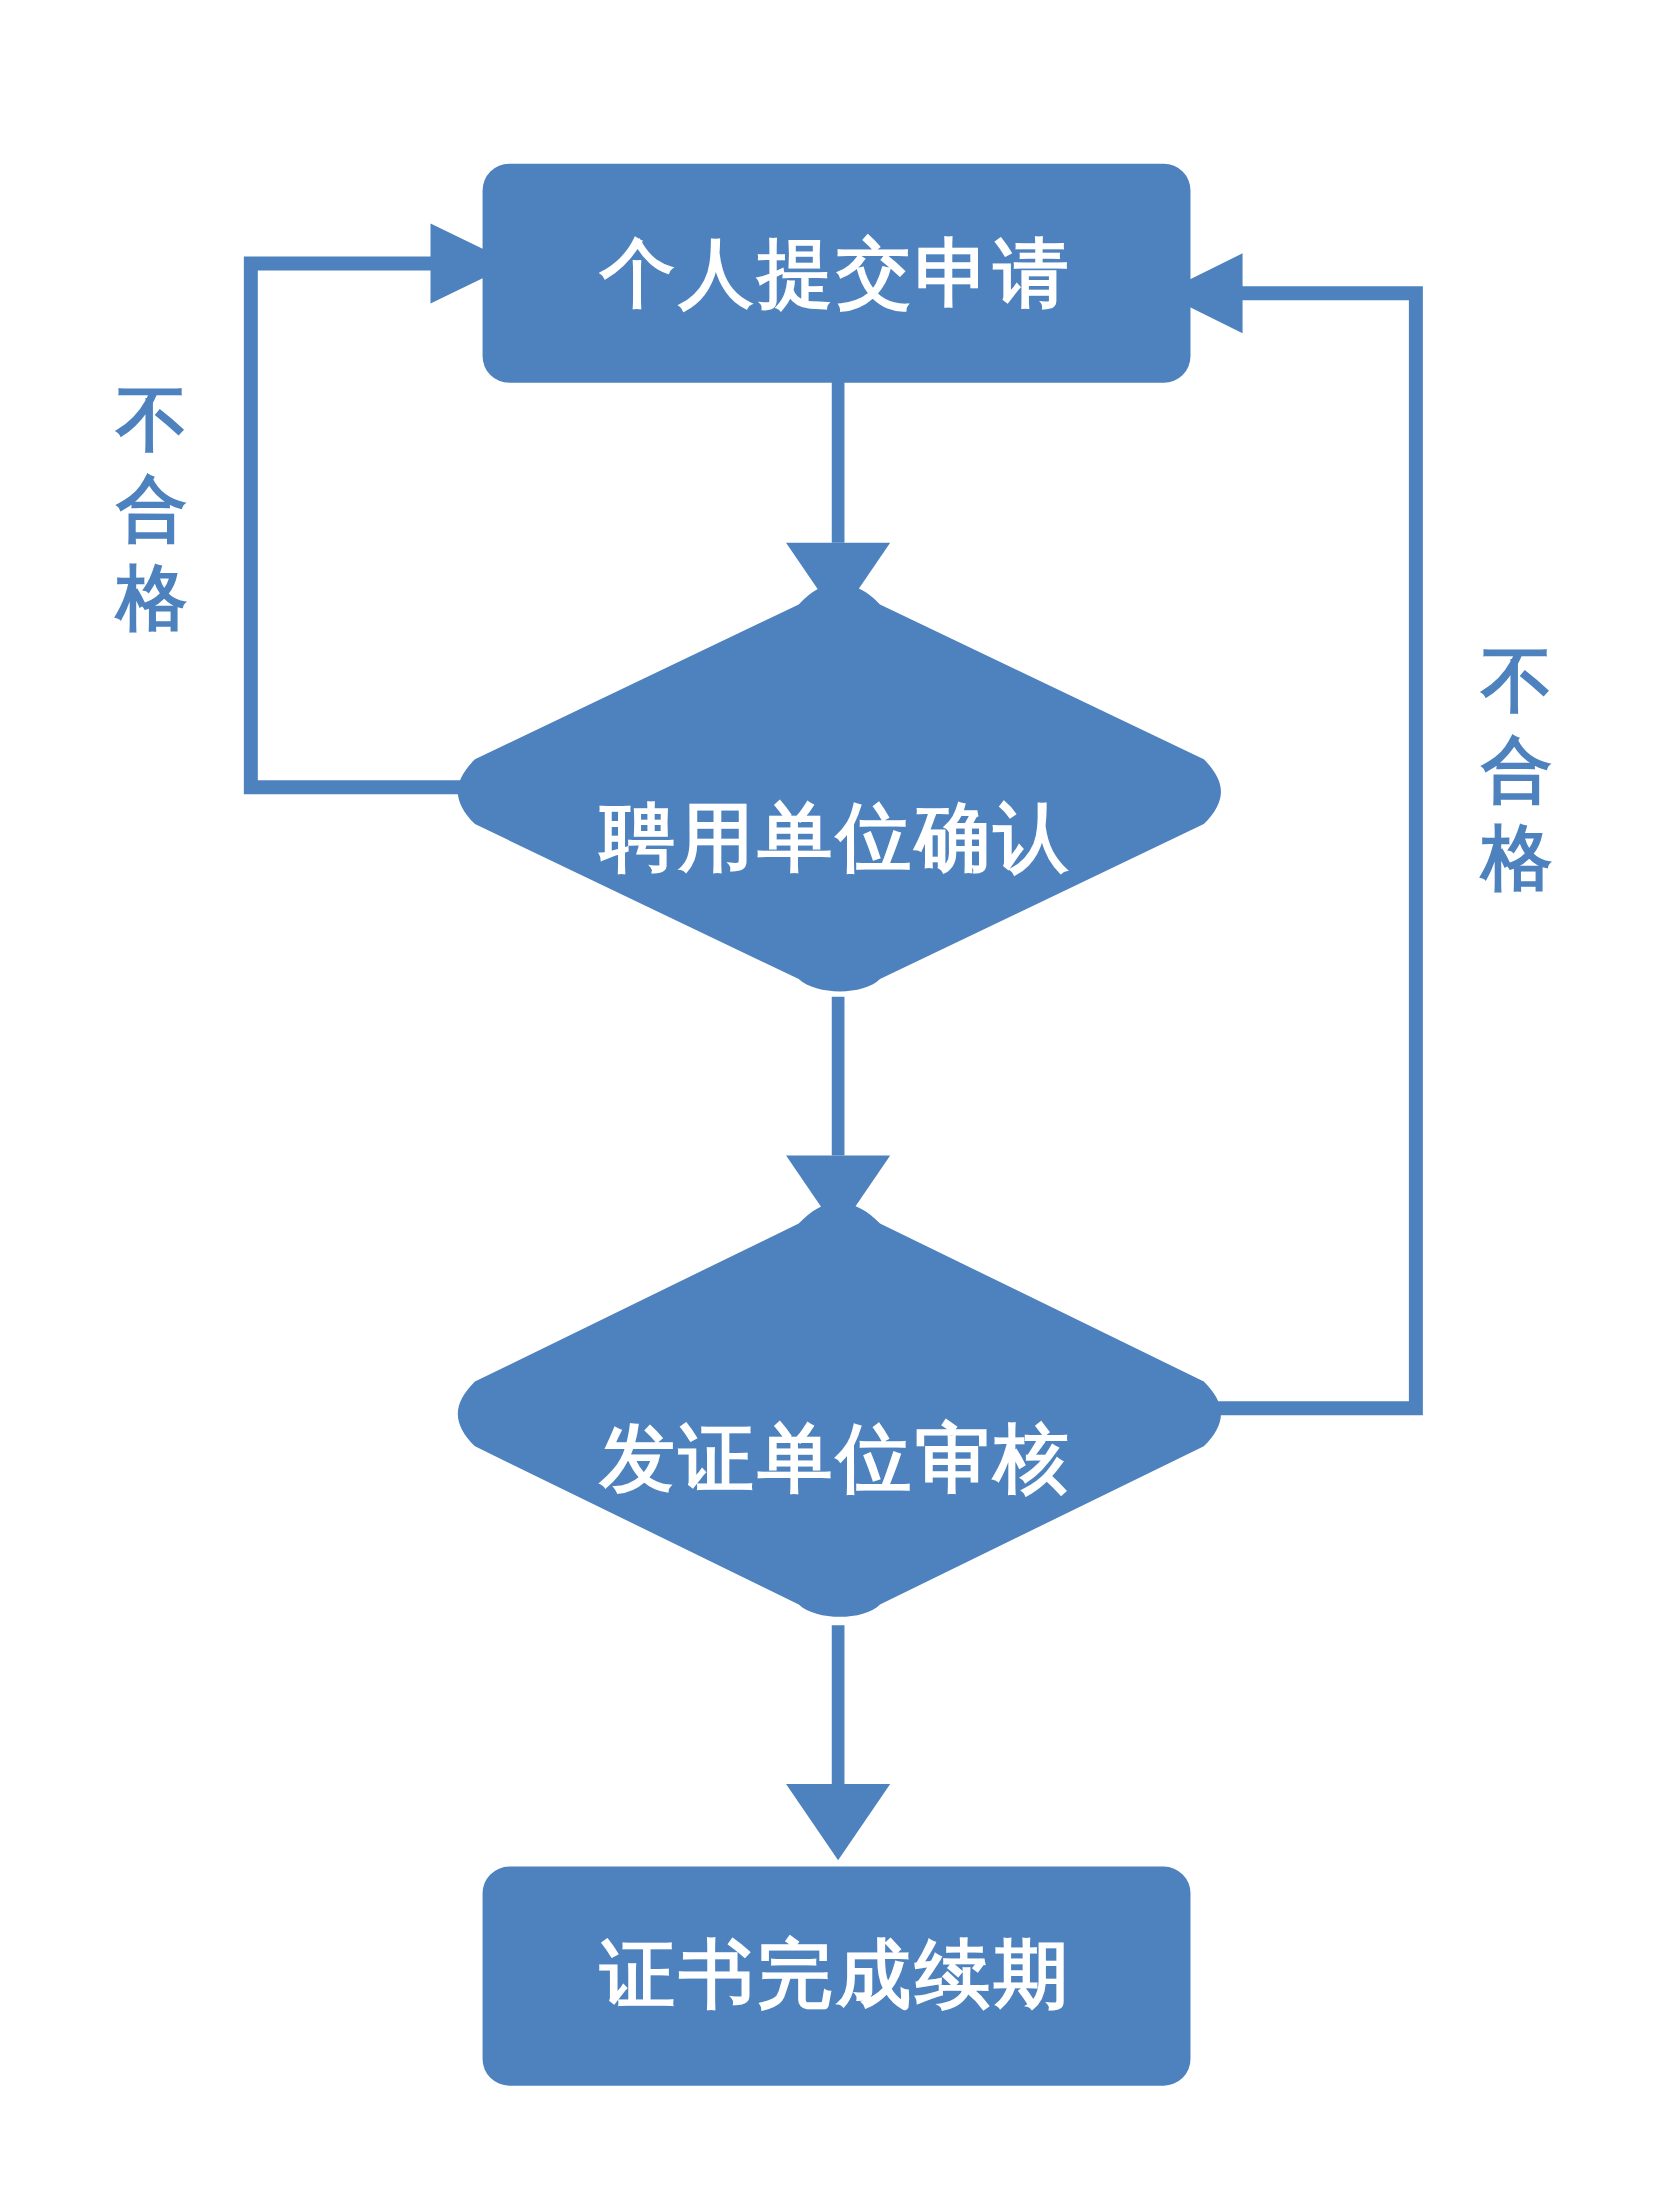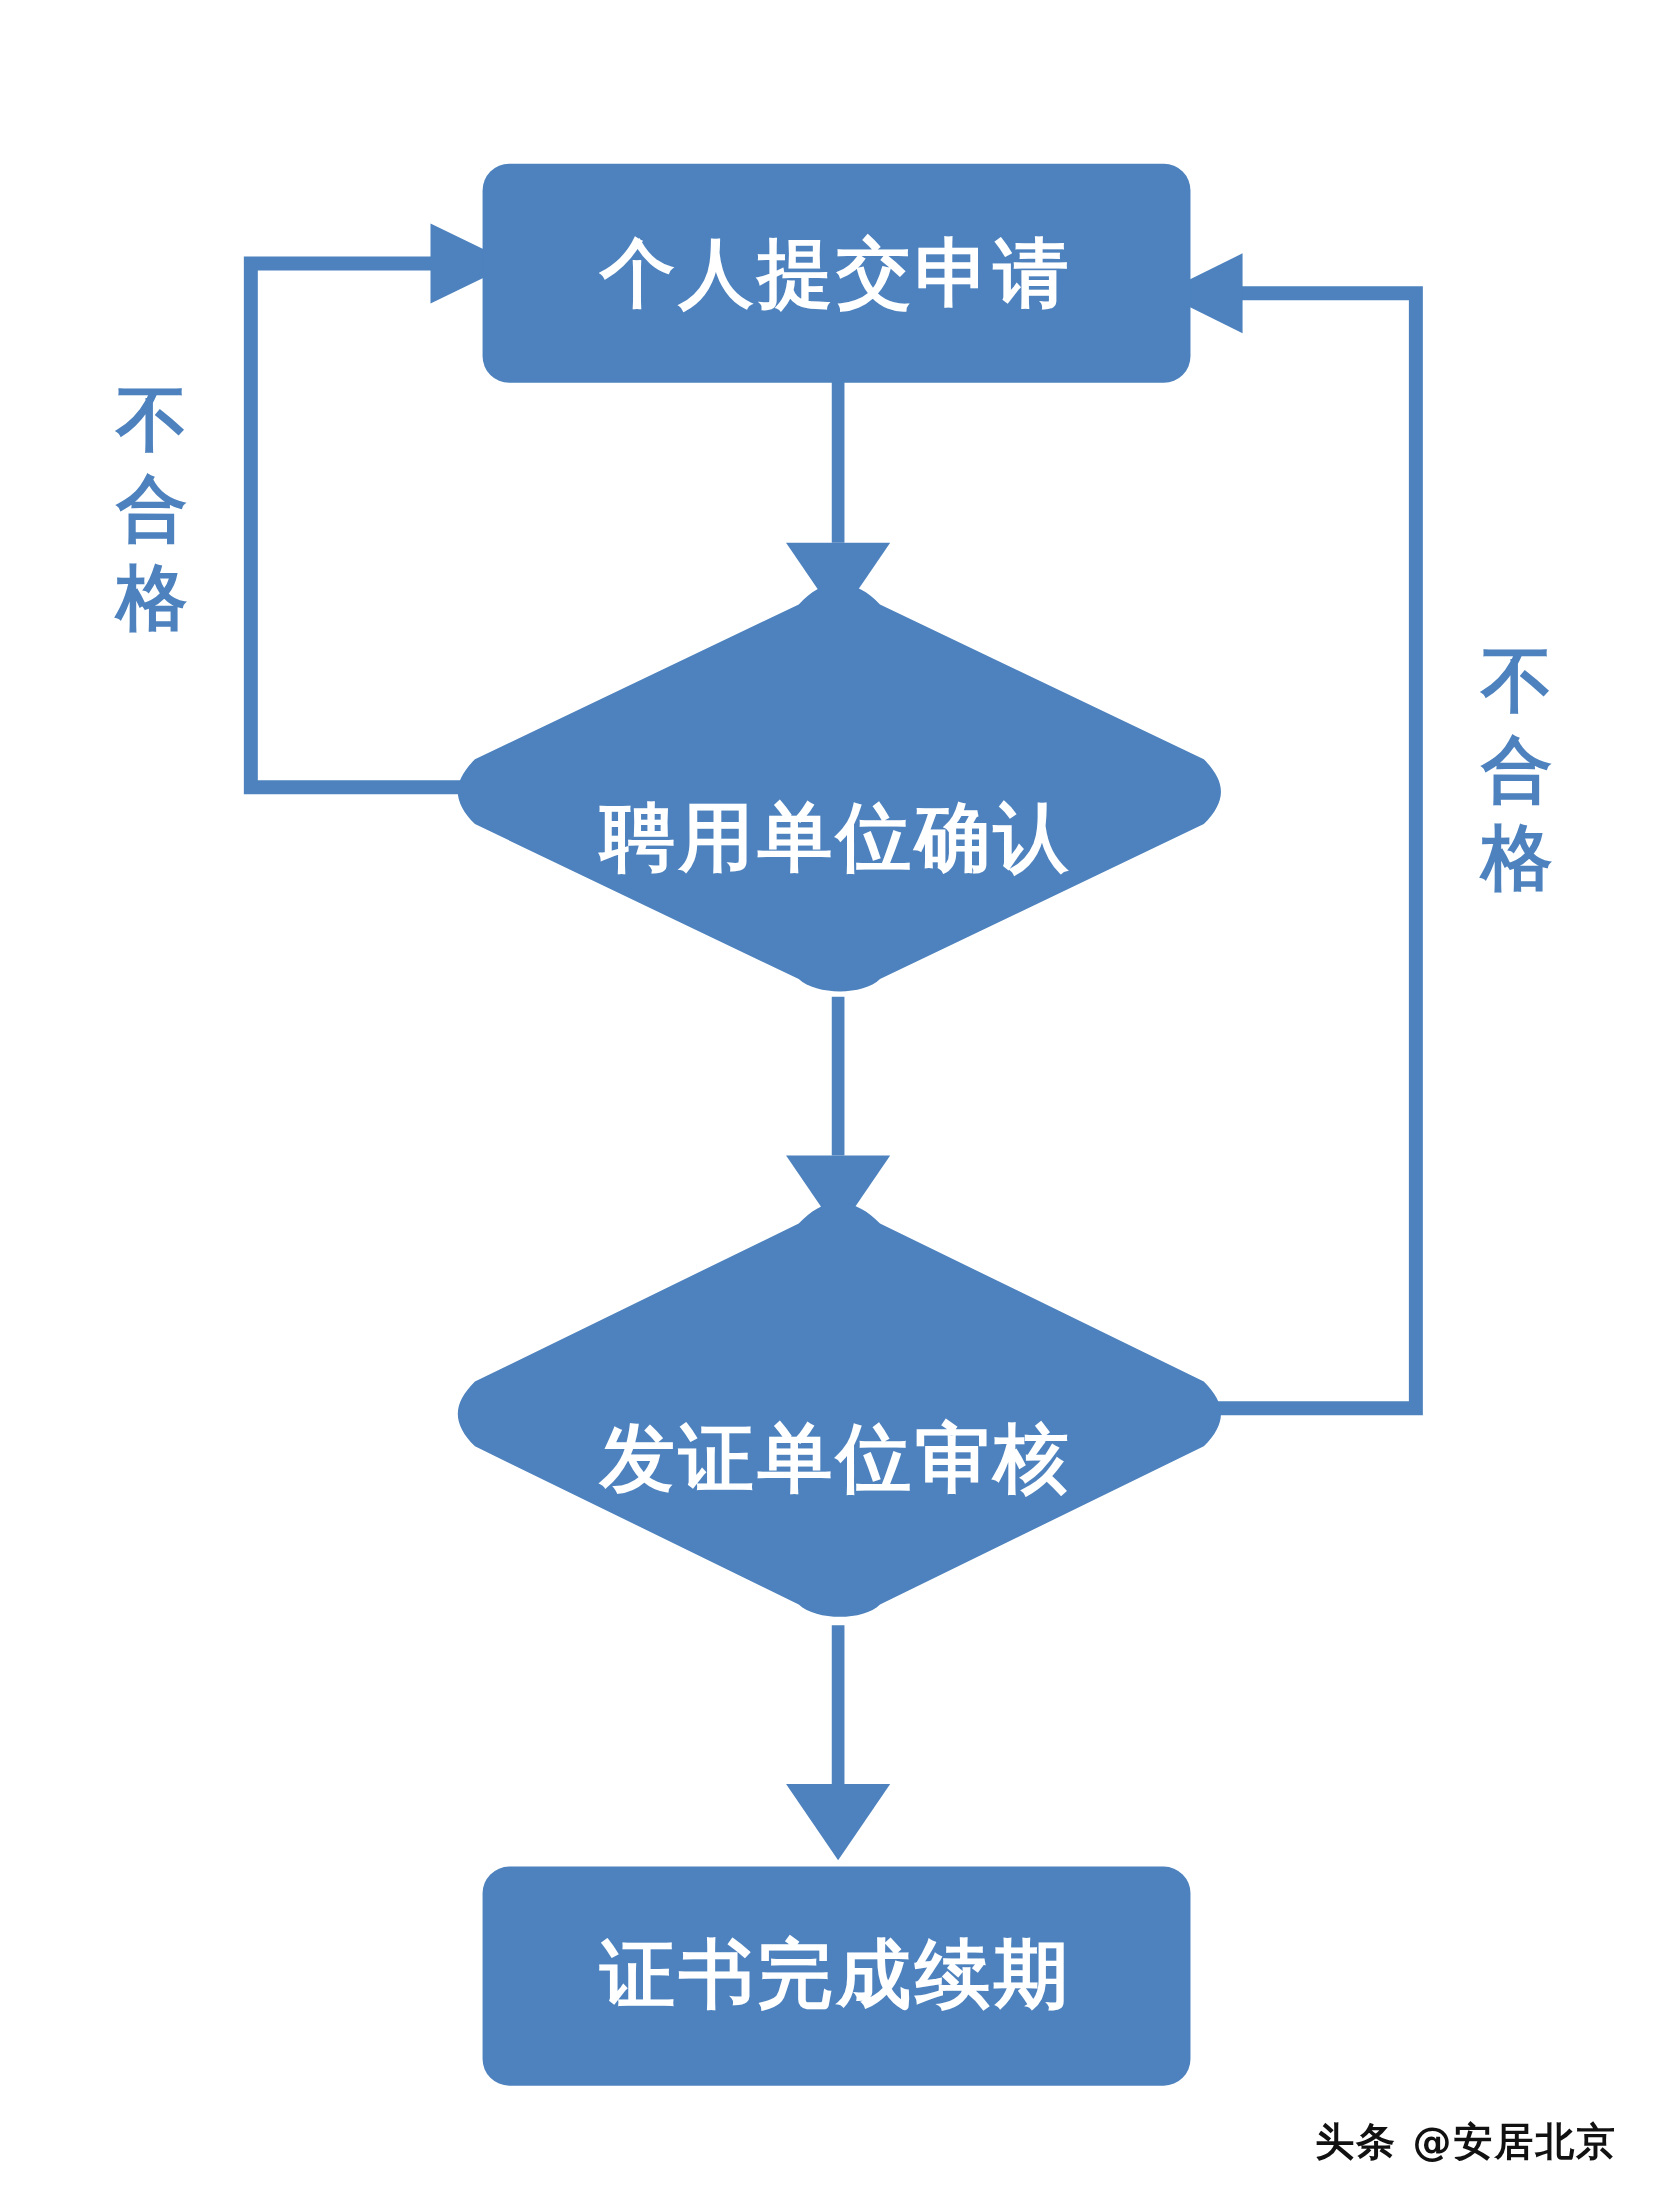--- a/index.html
+++ b/index.html
@@ -132,15 +132,14 @@
     </g>
 
     <g>
       <text class="edge-label" x="2390" y="1110">不</text>
       <text class="edge-label" x="2390" y="1250">合</text>
       <text class="edge-label" x="2390" y="1390">格</text>
     </g>
 
   </svg>
 
-  <div class="watermark-text">头条 @安居北京</div>
 </div>
 
 
 </body></html>

